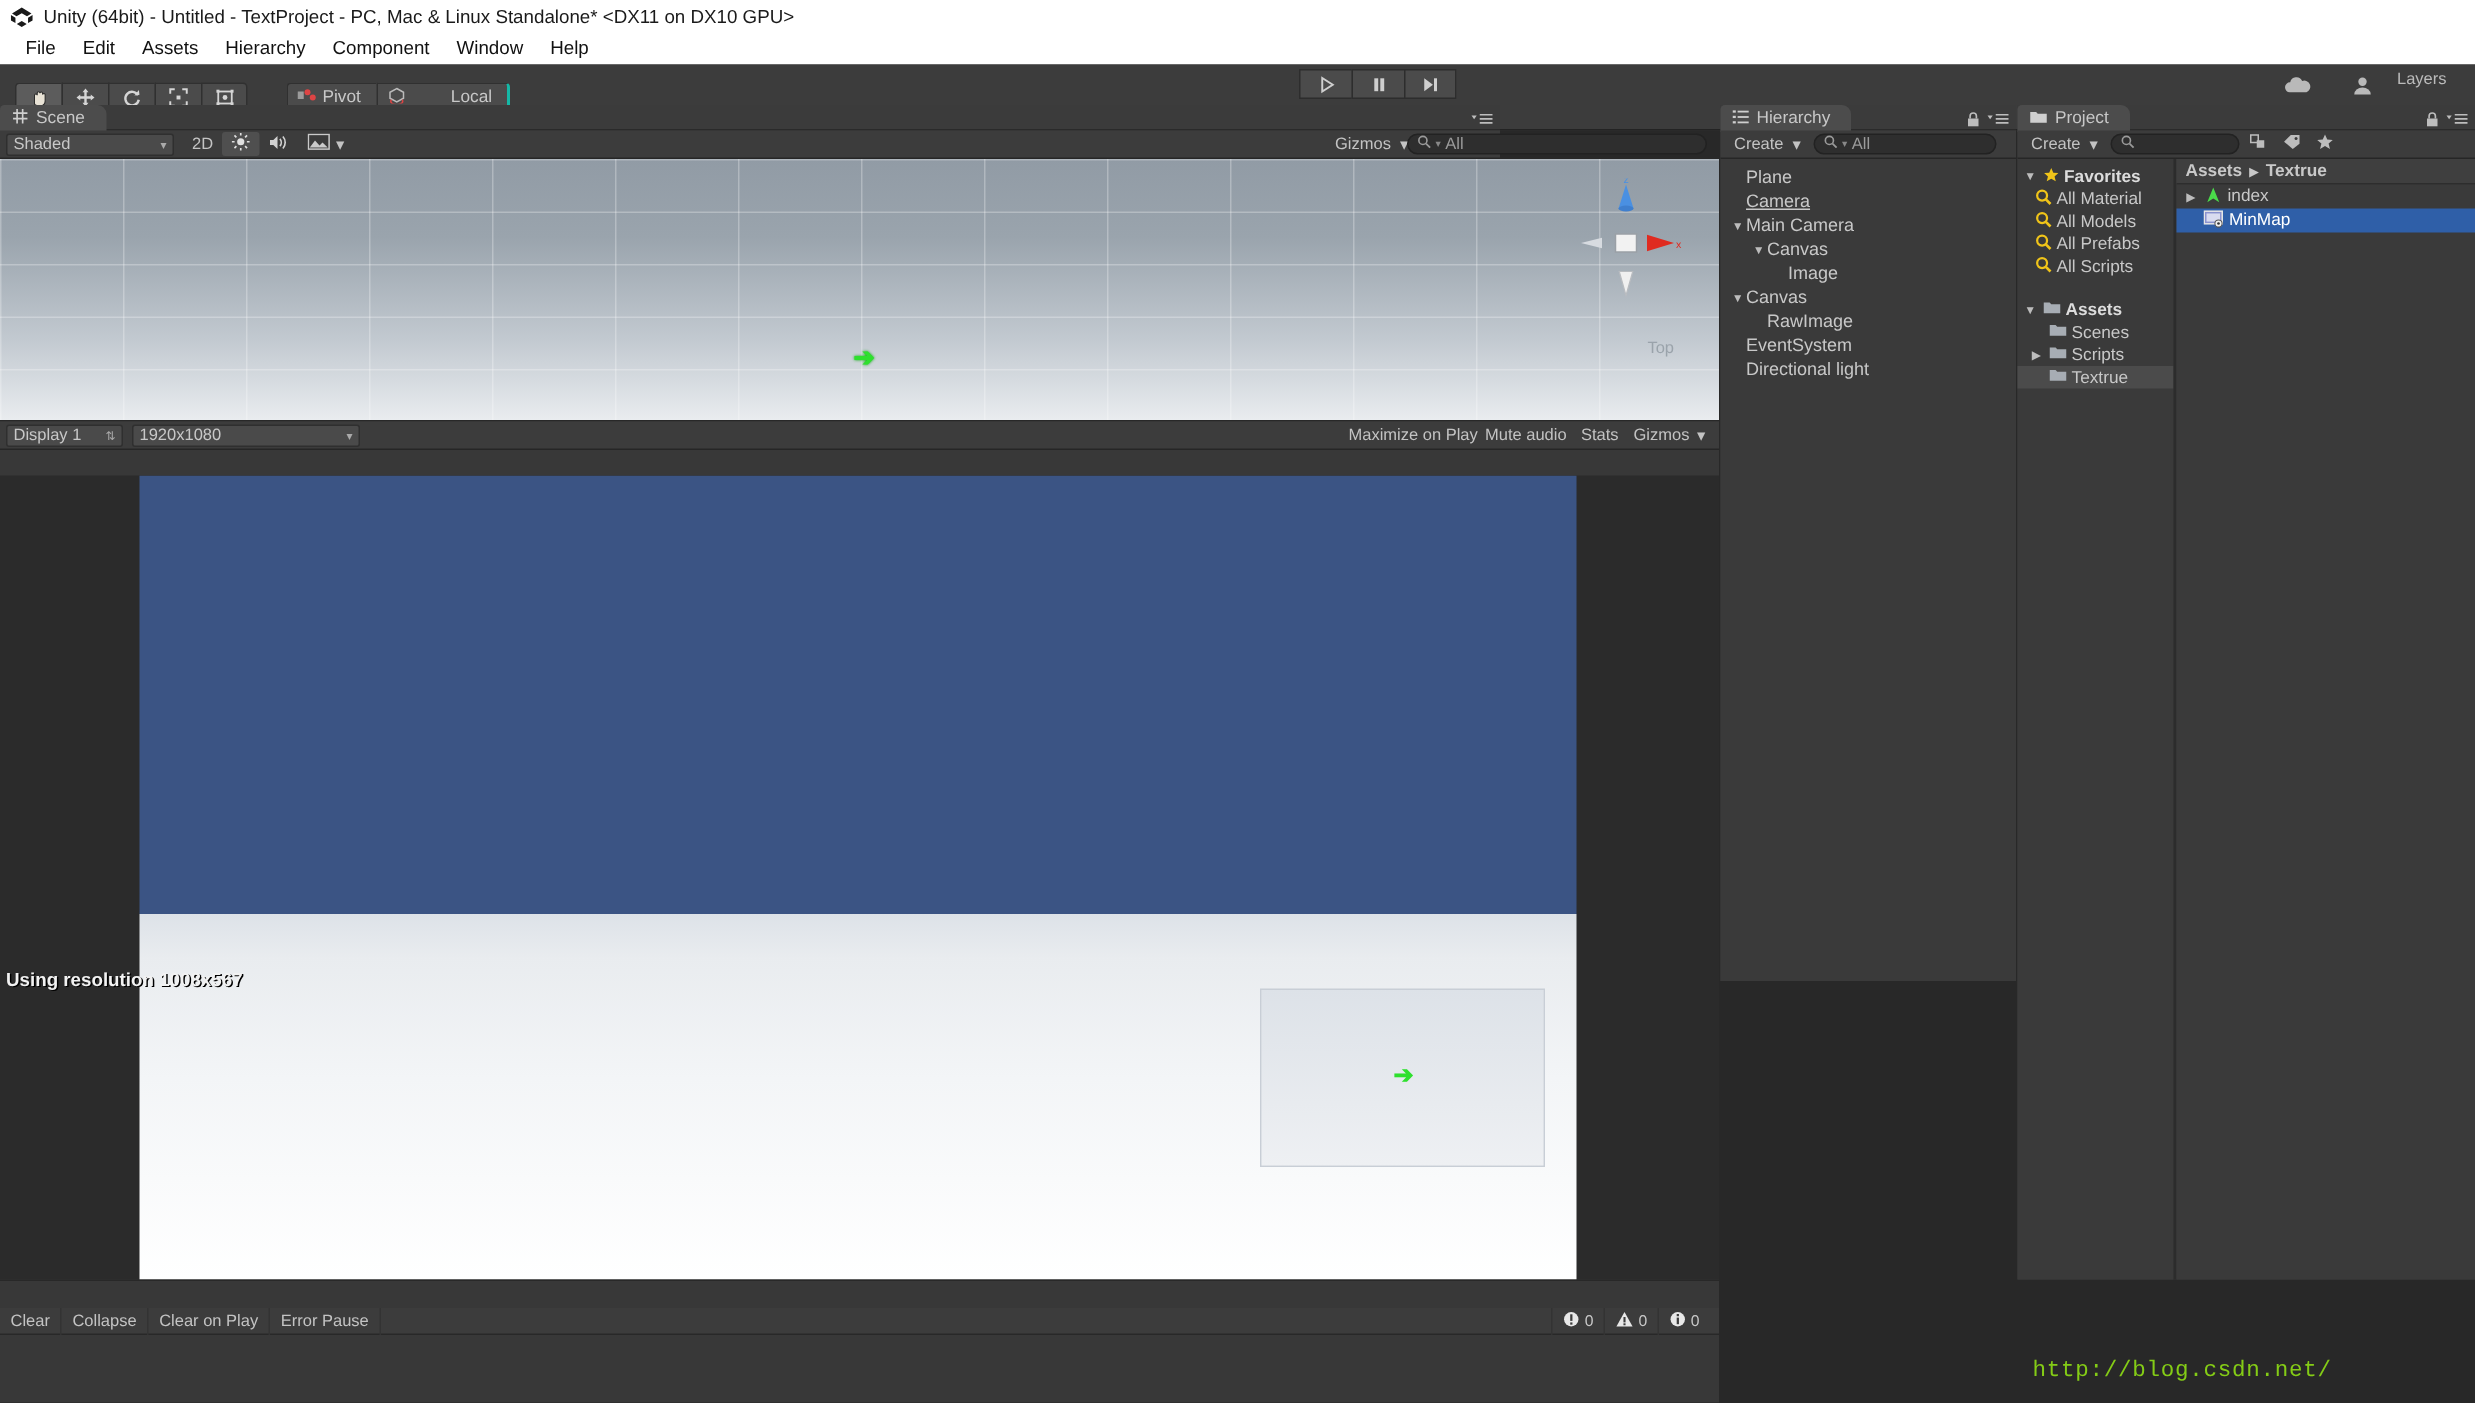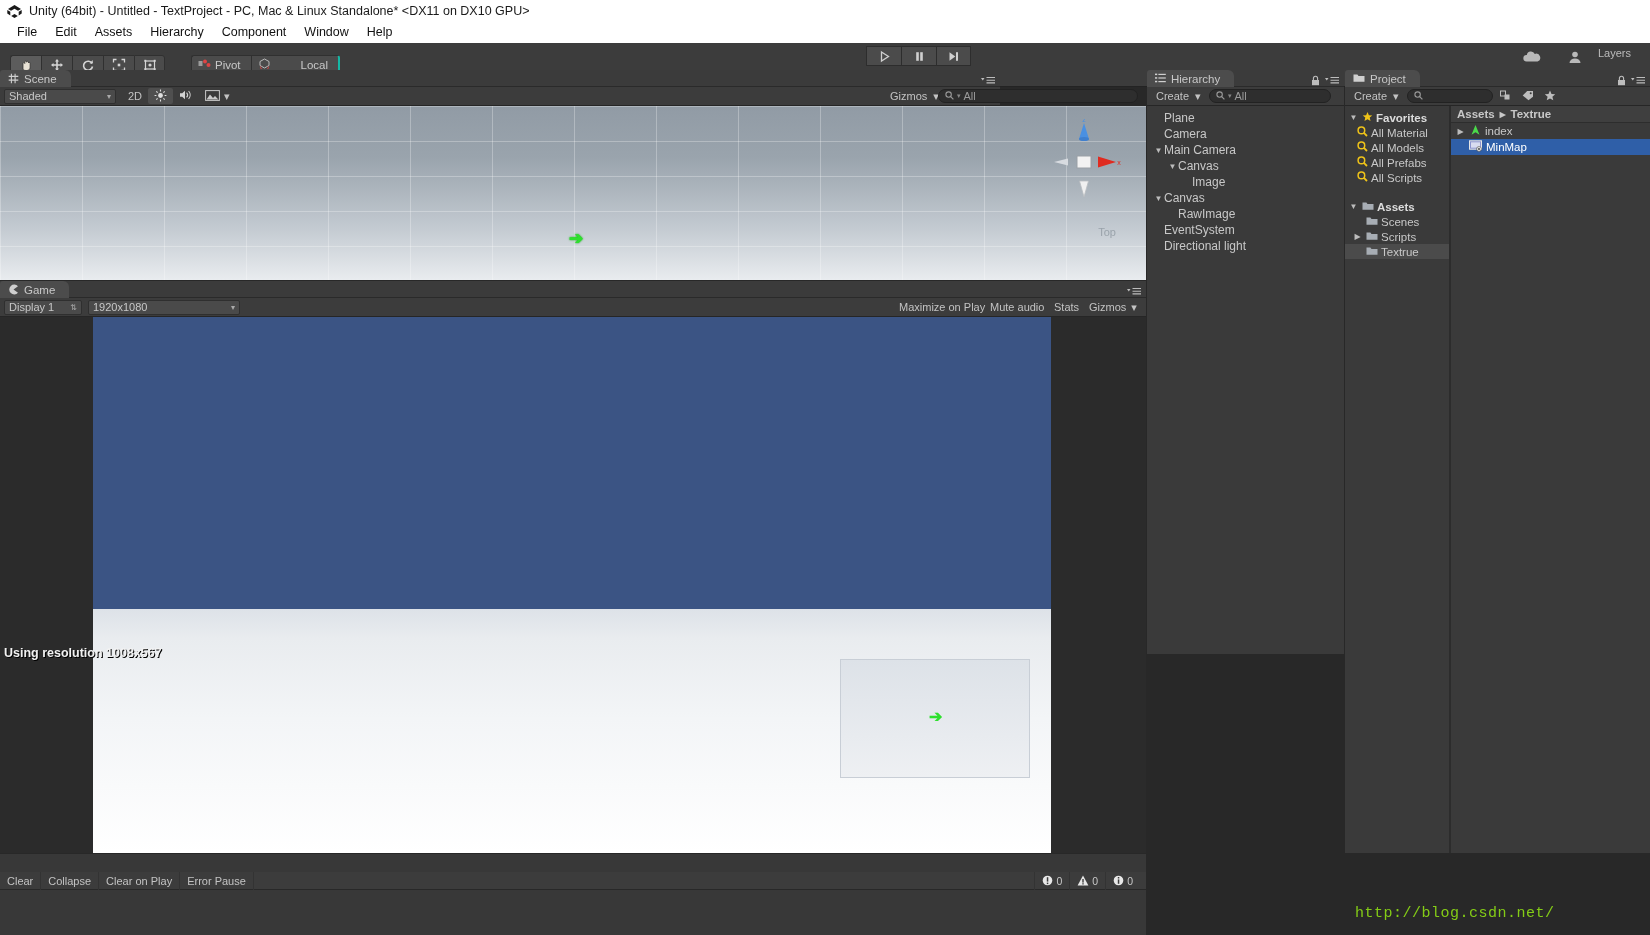--- a/index.html
+++ b/index.html
@@ -392,40 +392,20 @@
         <path d="M70 43 L52 37.5 V48.5 Z" fill="#e02b20"></path>
         <text x="73" y="46" fill="#e02b20" font-size="7" text-anchor="middle" font-family="Liberation Sans, sans-serif">x</text>
         <path d="M38 78 L33.5 62 H42.5 Z" fill="#f0f0f0" stroke="#b9bcc0" stroke-width="0.8"></path>
         <path d="M8 43 L22 39.5 V46.5 Z" fill="#d7dbe0"></path>
       </svg>
       <div class="gizmo-top-label">Top</div>
     </div>
   </div>
 
   <div class="panel" id="game-panel">
-    <div class="tabstrip">
-      <div class="tab">
-        <span>
-          <svg width="11" height="11" viewBox="0 0 11 11">
-              <path d="M5.5 5.5 L10 2.2 A5 5 0 1 0 10 8.8 Z" fill="#cfcfcf"></path>
-            </svg>
-        </span>
-        <span>Game</span>
-      </div>
-      <div class="panel-opts">
-        <span>
-          <svg width="16" height="11" viewBox="0 0 16 11">
-              <path d="M1 3 L4.5 3 L2.75 5.5 Z" fill="#bdbdbd"></path>
-              <g stroke="#bdbdbd" stroke-width="1.1">
-                <path d="M6.5 2.5 H15 M6.5 5.2 H15 M6.5 7.9 H15"></path>
-              </g>
-            </svg>
-        </span>
-      </div>
-    </div>
     <div class="subtoolbar">
       <div class="dd" style="width:78px;margin-left:4px;">
         <span>Display 1</span>
         <span class="caret">⇅</span>
       </div>
       <div class="dd" style="width:152px;margin-left:6px;">
         <span>1920x1080</span>
         <span class="caret">▾</span>
       </div>
       <div class="flatbtn" style="position:absolute;left:893px;">Maximize on Play</div>
@@ -495,21 +475,21 @@
         </span>
         <span style="font-size:7px;color:#888;">▾</span>
         <span>All</span>
       </div>
     </div>
     <div id="hier-list">
         <div class="hrow" style="padding-left: 6px;">
           <span class="tri"></span>
           <span>Plane</span>
         </div>
-        <div class="hrow" style="padding-left: 6px;">
+        <div class="hrow" style="padding-left: 6px; text-decoration: underline;">
           <span class="tri"></span>
           <span>Camera</span>
         </div>
         <div class="hrow" style="padding-left: 6px;">
           <span class="tri">▼</span>
           <span>Main Camera</span>
         </div>
         <div class="hrow" style="padding-left: 20px;">
           <span class="tri">▼</span>
           <span>Canvas</span>

